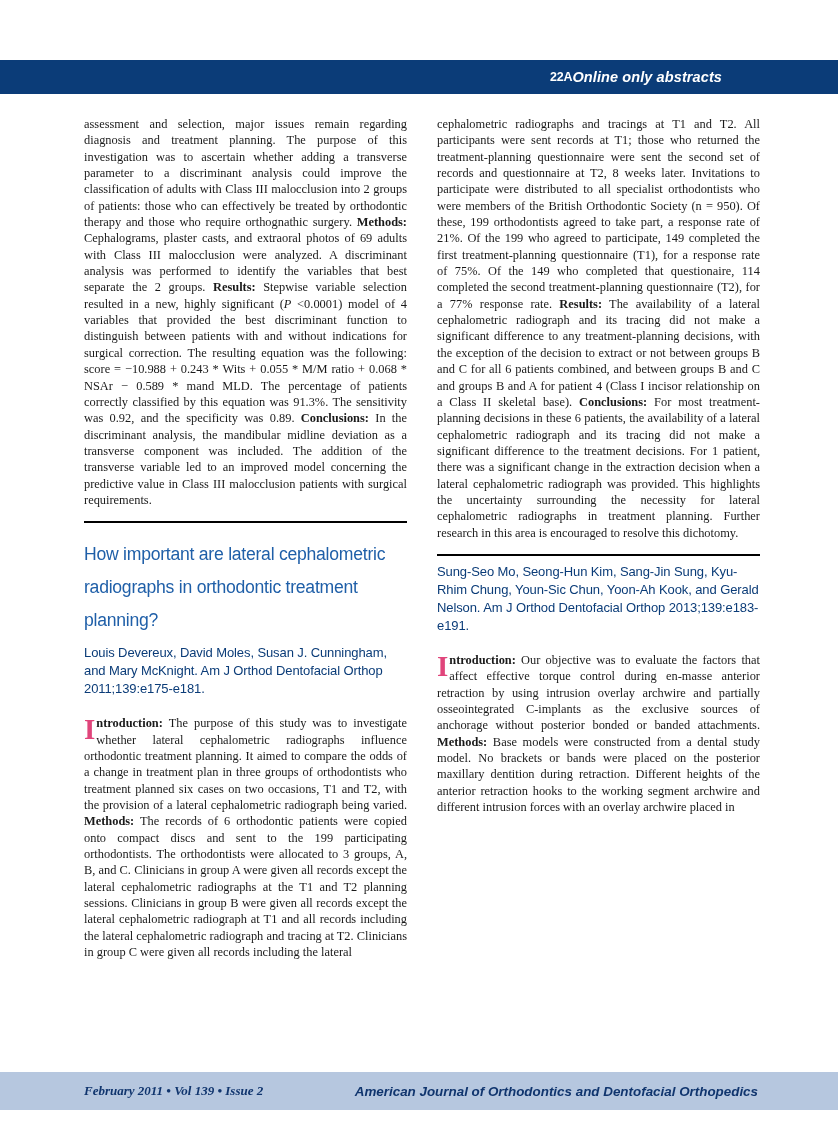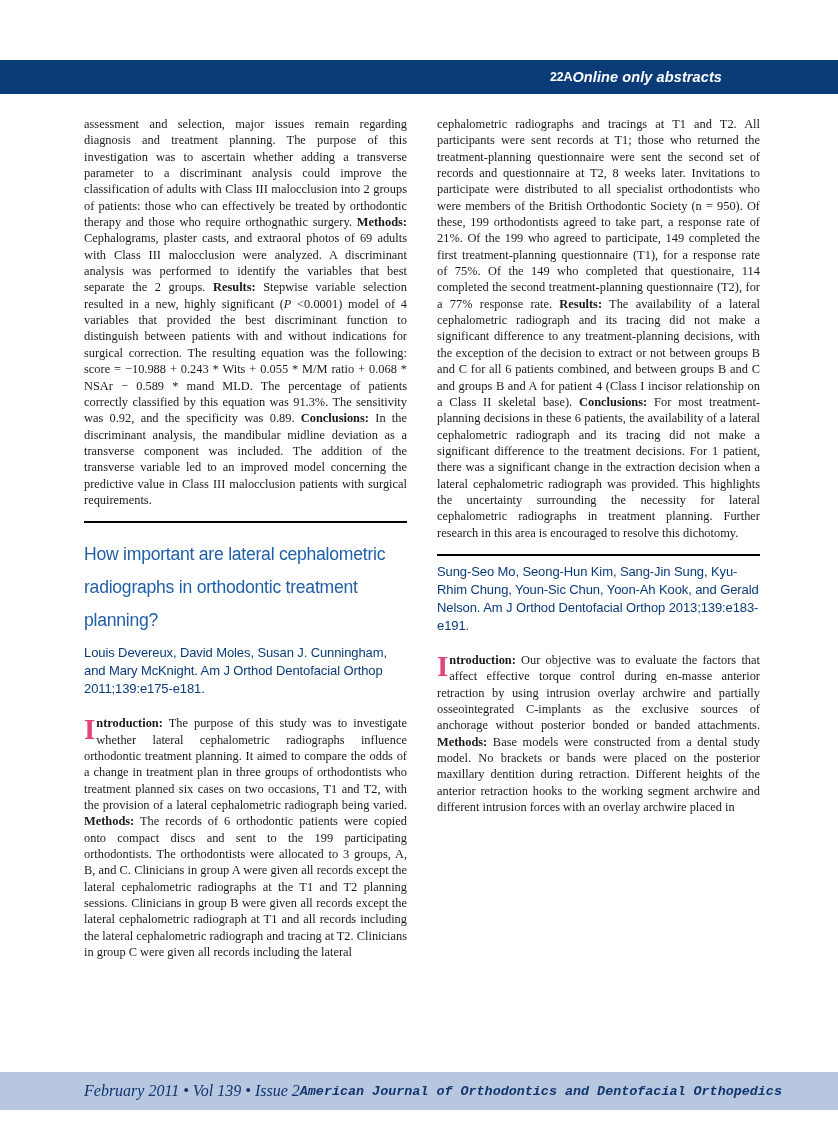--- a/index.html
+++ b/index.html
@@ -128,27 +128,27 @@
     height: 38px;
     background: #b6c7df;
     display: flex;
     align-items: center;
     box-sizing: border-box;
     padding: 0 80px 0 84px;
   }
   .footer-left {
     font-family: "Liberation Serif", serif;
     font-style: italic;
-    font-weight: normal;
-    font-size: 16px;
+    font-weight: bold;
+    font-size: 13px;
     color: #10356e;
     white-space: nowrap;
   }
   .footer-right {
-    font-family: Liberation Mono, monospace;
+    font-family: Liberation Sans, sans-serif;
     font-style: italic;
     font-weight: bold;
     font-size: 13.4px;
     color: #10356e;
     margin-left: auto;
     white-space: nowrap;
   }
 </style>
 </head>
 <body>

